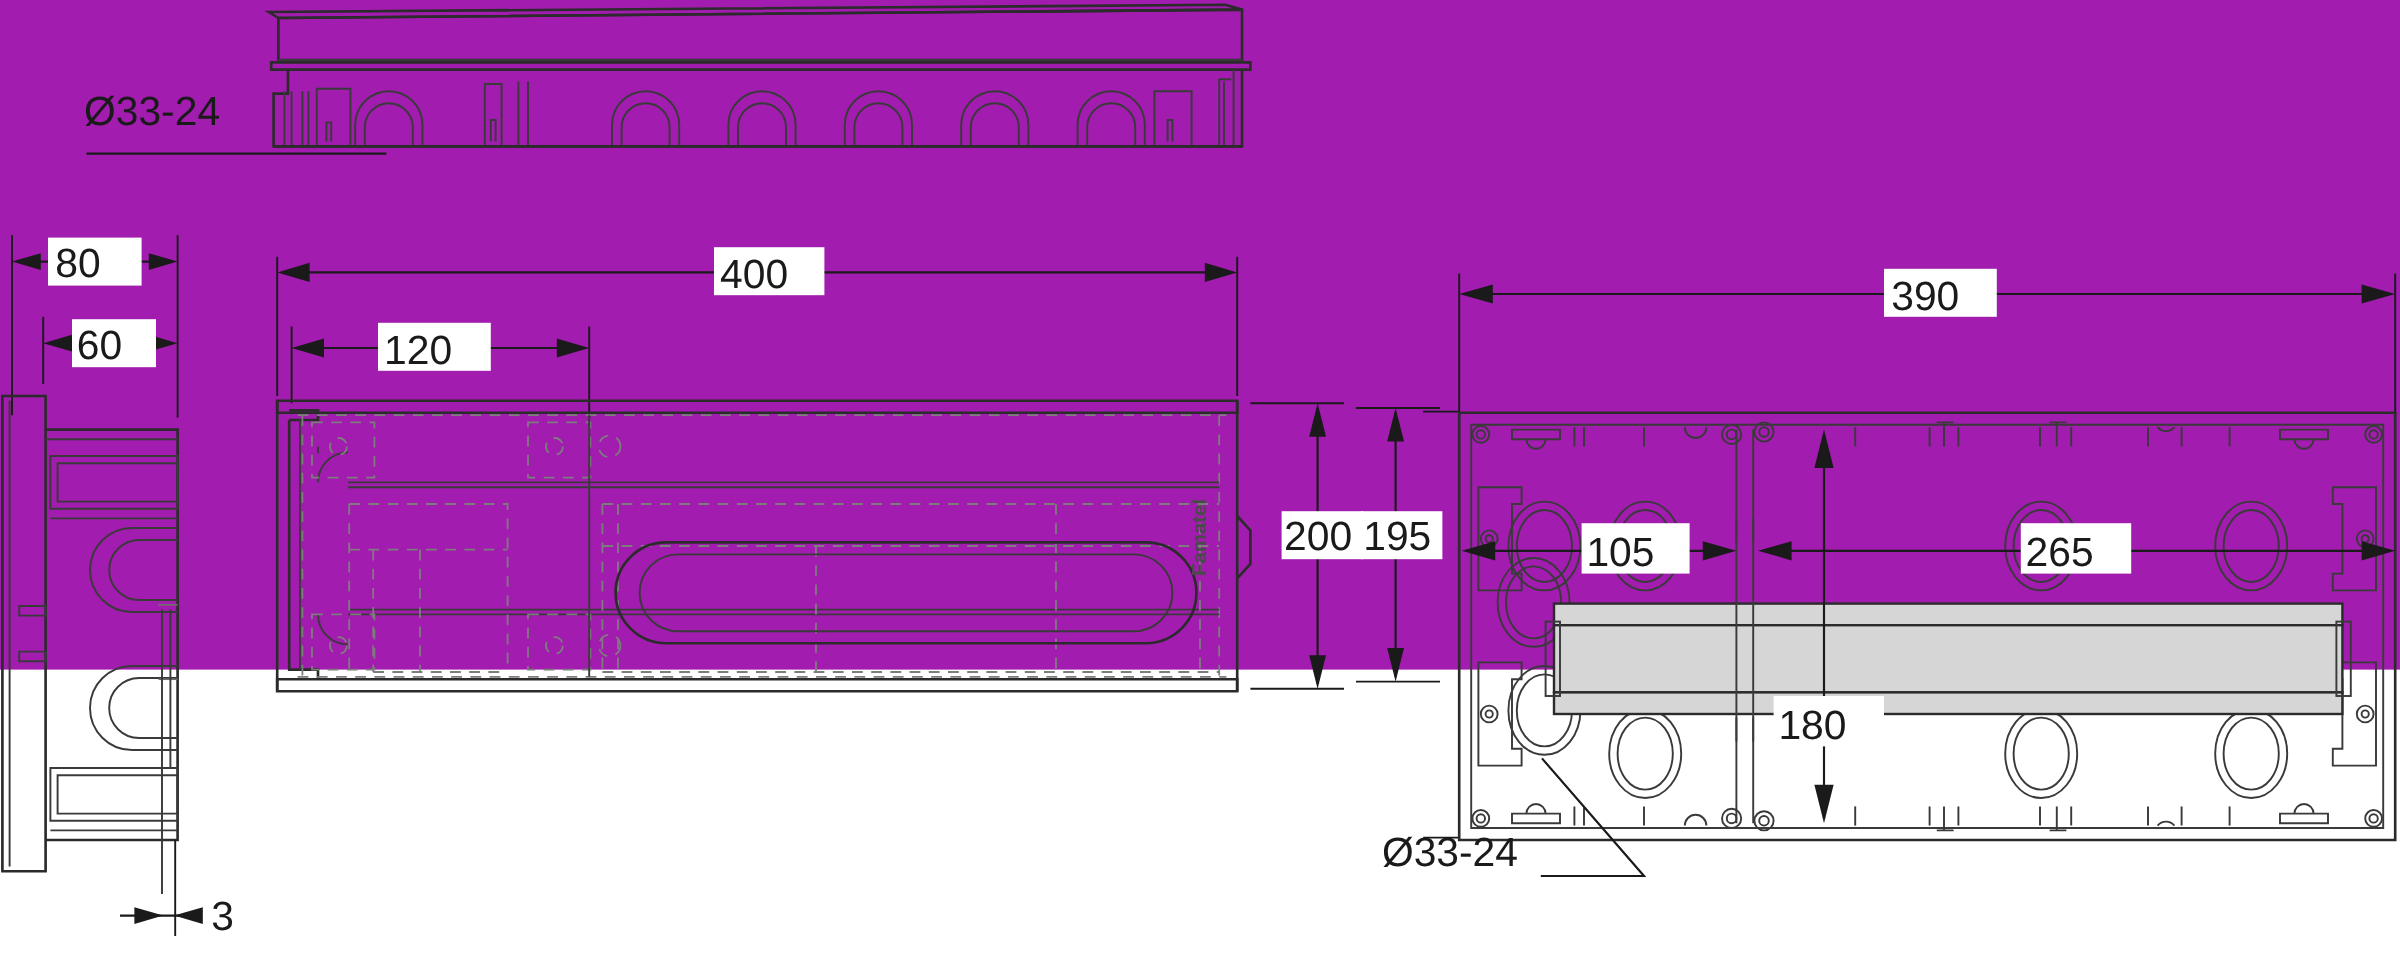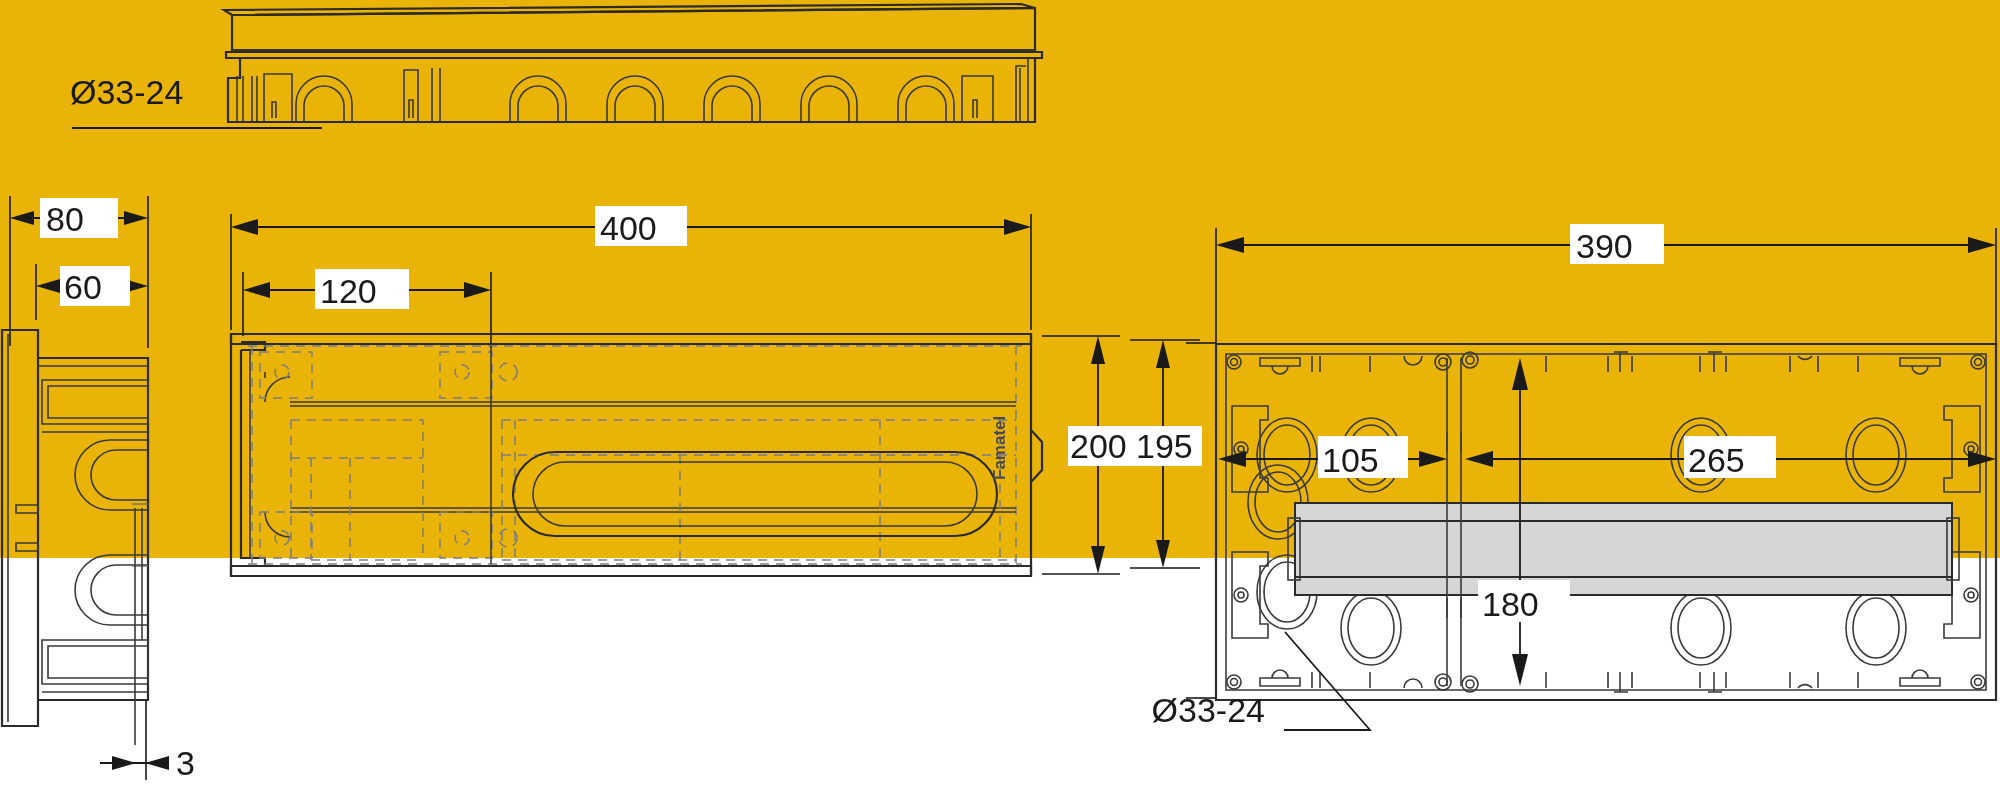--- a/index.html
+++ b/index.html
@@ -1,17 +1,17 @@
 <!DOCTYPE html>
 <html><head>
 <meta charset="utf-8">
 <style>
   html,body{margin:0;padding:0;background:#ffffff;}
   body{width:2000px;height:795px;overflow:hidden;font-family:"Liberation Sans",sans-serif;}
-  #stage{position:relative;width:2000px;height:558px;background:#eab308;}
+  #stage{position:relative;width:2000px;height:558px;background:#a21caf;}
   svg{display:block;}
   text{font-family:"Liberation Sans",sans-serif;fill:#1a1a1a;}
   .dim-txt{font-size:34px;letter-spacing:0px;}
   .lbl-txt{font-size:34px;}
   .brand-txt{font-size:17px;font-weight:bold;fill:#4a4a4a;}
   .ln-thin{stroke:#3a3a3a;stroke-width:1.6;fill:none;}
   .ln-med{stroke:#2b2b2b;stroke-width:2.2;fill:none;}
   .ln-light{stroke:#6e6e6e;stroke-width:1.4;fill:none;}
   .hid{stroke:#7d7d7d;stroke-width:1.5;fill:none;stroke-dasharray:9 7;}
   .dimline{stroke:#1a1a1a;stroke-width:1.8;fill:none;}

